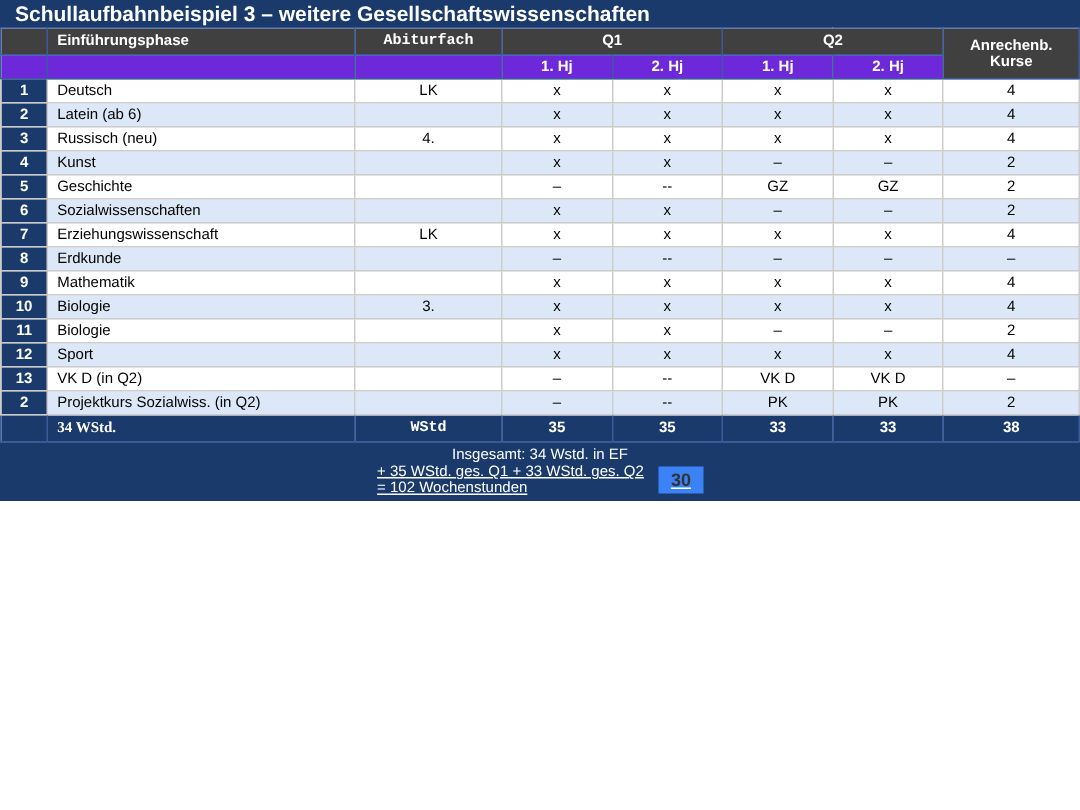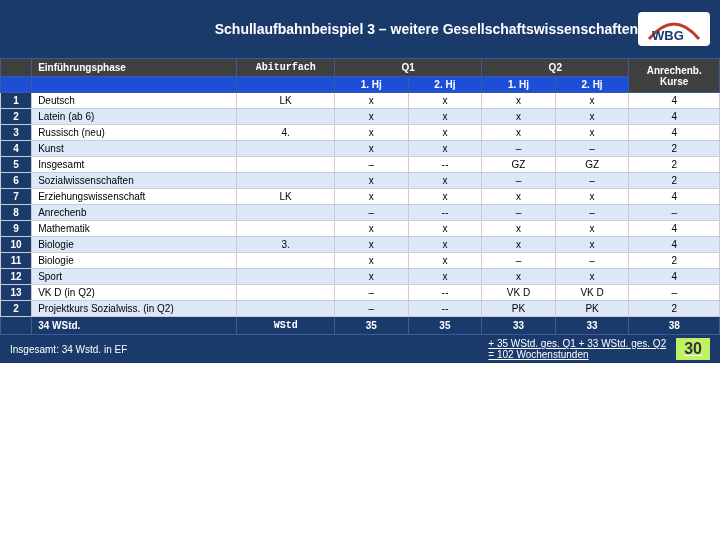--- a/index.html
+++ b/index.html
@@ -8,25 +8,25 @@
       height: 540px;
       font-family: Arial, sans-serif;
       font-size: 11px;
       background: #fff;
       overflow: hidden;
     }
 
     .header {
       background: #1a3a6b;
       color: white;
-      padding: 12px 10px;
+      padding: 1px 10px;
       font-size: 14px;
       font-weight: bold;
       display: flex;
-      justify-content: flex-end;
+      justify-content: space-between;
       align-items: center;
     }
 
     .logo-area {
       background: white;
       padding: 2px 6px;
       border-radius: 4px;
       display: flex;
       align-items: center;
       font-size: 18px;
@@ -54,21 +54,21 @@
       font-size: 10px;
       border: 1px solid #3a5a9b;
     }
 
     .col-header-row th.left-align {
       text-align: left;
       padding-left: 6px;
     }
 
     .sub-header-row th {
-      background: #1d4ed8;
+      background: #6d28d9;
       color: white;
       text-align: center;
       padding: 2px 4px;
       font-size: 10px;
       border: 1px solid #3a5a9b;
     }
 
     tr.data-row td {
       border: 1px solid #ccc;
       padding: 2px 4px;
@@ -108,37 +108,39 @@
       text-align: center;
       padding: 3px 4px;
       font-size: 10px;
       font-weight: bold;
       border: 1px solid #3a5a9b;
     }
 
     tr.summary-row td.left-align {
       text-align: left;
       padding-left: 6px;
+      font-family: Liberation Serif, serif;
     }
 
     .footer {
       background: #1a3a6b;
       color: white;
       padding: 3px 10px;
       font-size: 10px;
       display: flex;
       justify-content: space-between;
       align-items: center;
+      flex-direction: column;
     }
 
     .footer-page {
-      background: #bef264;
+      background: #3b82f6;
       color: #333;
       padding: 2px 8px;
-      font-size: 16px;
+      font-size: 12px;
       font-weight: bold;
       margin-left: 10px;
     }
 
     .footer-bottom {
       display: flex;
       align-items: center;
       text-decoration: underline;
     }
 
@@ -152,26 +154,20 @@
     .col-q2-2hj { width: 52px; }
     .col-kurse { width: 58px; }
   </style>
 </head>
 <body>
 
 <div>
 
   <div class="header">
     <span>Schullaufbahnbeispiel 3 – weitere Gesellschaftswissenschaften</span>
-    <div class="logo-area">
-      <svg class="logo-arc" viewBox="0 0 60 30">
-        <path d="M5,25 Q30,-5 55,25" stroke="#c0392b" stroke-width="3" fill="none"></path>
-        <text x="8" y="26" font-size="13" font-weight="900" fill="#1a3a6b" font-family="Arial">WBG</text>
-      </svg>
-    </div>
   </div>
 
   <table>
     <thead>
       <tr class="col-header-row">
         <th class="col-num"></th>
         <th class="col-subject left-align">Einführungsphase</th>
         <th class="col-abifach">Abiturfach</th>
         <th colspan="2">Q1</th>
         <th colspan="2">Q2</th>
@@ -223,21 +219,21 @@
       <td class="subject">Kunst</td>
       <td class="abifach data-cell"></td>
       <td class="data-cell">x</td>
       <td class="data-cell">x</td>
       <td class="data-cell">–</td>
       <td class="data-cell">–</td>
       <td class="data-cell">2</td>
     </tr>
         <tr class="data-row">
       <td class="row-num">5</td>
-      <td class="subject">Insgesamt</td>
+      <td class="subject">Geschichte</td>
       <td class="abifach data-cell"></td>
       <td class="data-cell">–</td>
       <td class="data-cell">--</td>
       <td class="data-cell">GZ</td>
       <td class="data-cell">GZ</td>
       <td class="data-cell">2</td>
     </tr>
         <tr class="data-row">
       <td class="row-num">6</td>
       <td class="subject">Sozialwissenschaften</td>
@@ -253,21 +249,21 @@
       <td class="subject">Erziehungswissenschaft</td>
       <td class="abifach data-cell">LK</td>
       <td class="data-cell">x</td>
       <td class="data-cell">x</td>
       <td class="data-cell">x</td>
       <td class="data-cell">x</td>
       <td class="data-cell">4</td>
     </tr>
         <tr class="data-row">
       <td class="row-num">8</td>
-      <td class="subject">Anrechenb</td>
+      <td class="subject">Erdkunde</td>
       <td class="abifach data-cell"></td>
       <td class="data-cell">–</td>
       <td class="data-cell">--</td>
       <td class="data-cell">–</td>
       <td class="data-cell">–</td>
       <td class="data-cell">–</td>
     </tr>
         <tr class="data-row">
       <td class="row-num">9</td>
       <td class="subject">Mathematik</td>

